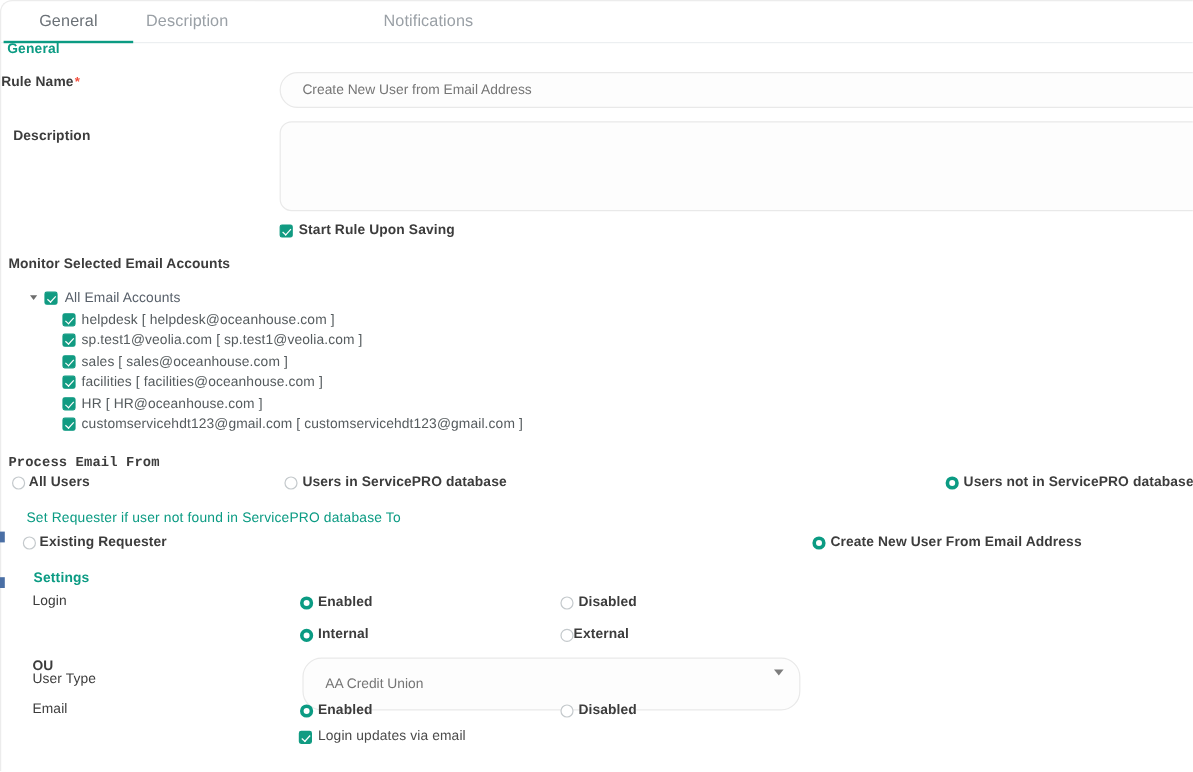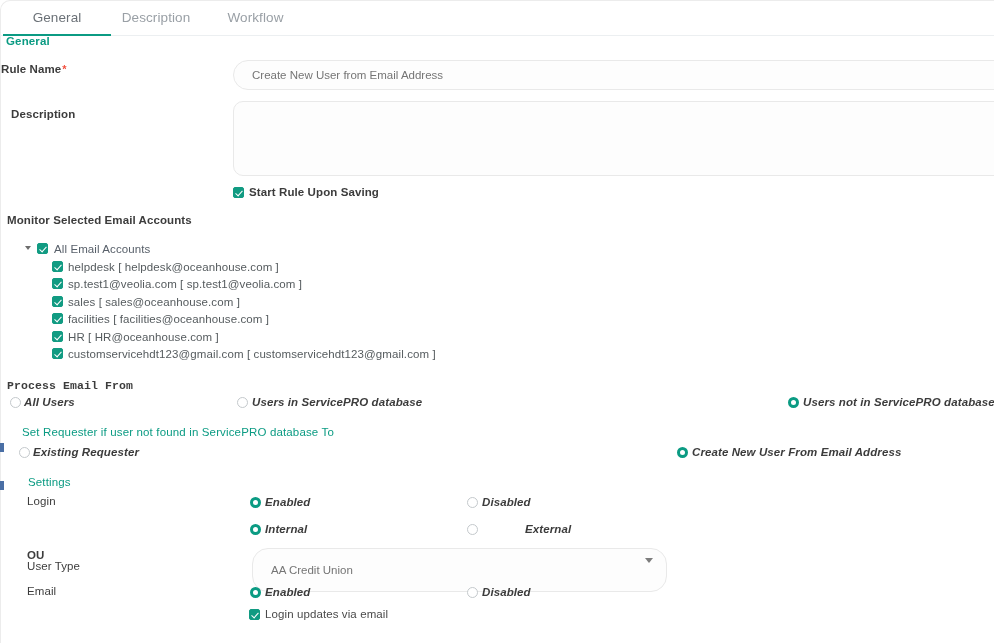--- a/index.html
+++ b/index.html
@@ -74,21 +74,21 @@
   .sec-head {
     position: absolute;
     font-size: 11.5px;
     font-weight: bold;
     color: #0b9b83;
     letter-spacing: .15px;
     white-space: nowrap;
   }
   .sec-head-general { left: 6px; top: 35px; }
   .sec-head-setreq  { left: 22px; top: 426px; font-weight: normal; font-size: 11.5px; }
-  .sec-head-settings{ left: 28px; top: 476px; font-weight: normal; font-size: 11.5px; }
+  .sec-head-settings{ left: 28px; top: 476px; font-weight: bold; font-size: 11.5px; }
 
   
   .flabel {
     position: absolute;
     font-size: 11.5px;
     font-weight: bold;
     color: #3c3c3c;
     white-space: nowrap;
     letter-spacing: .1px;
   }
@@ -204,21 +204,20 @@
   .radio.on {
     border: 3px solid #0b9b83;
   }
   .radio-label {
     position: absolute;
     font-size: 11.5px;
     color: #3c3c3c;
     font-weight: bold;
     white-space: nowrap;
     letter-spacing: .1px;
-    font-style: italic;
   }
 
   
   .tree-caret {
     position: absolute;
     left: 25px;
     top: 246px;
     width: 0;
     height: 0;
     border-left: 3.5px solid transparent;
@@ -247,21 +246,21 @@
 </style>
 </head>
 <body>
 
 <div class="page">
   <div class="card-edge"></div>
 
   <div class="tabstrip">
     <div class="tab tab-0 active">General</div>
     <div class="tab tab-1">Description</div>
-    <div class="tab tab-2">Workflow</div>
+    <div class="tab tab-3">Notifications</div>
   </div>
 
   <div class="sec-head sec-head-general">General</div>
 
   <div class="flabel lbl-rulename">
     <span>Rule Name</span><span class="req-star">*</span>
   </div>
   <input class="txtinput in-rulename" type="text" placeholder="Create New User from Email Address" style="">
 
   <div class="flabel lbl-desc">Description</div>
@@ -320,21 +319,21 @@
   <div class="flabel lbl-login">Login</div>
   <div class="radio on" style="left:250px; top:497px;"></div>
   <div class="radio-label" style="left:265px; top:496px;">Enabled</div>
   <div class="radio" style="left:467px; top:497px;"></div>
   <div class="radio-label" style="left:482px; top:496px;">Disabled</div>
 
   <div class="flabel lbl-usertype">User Type</div>
   <div class="radio on" style="left:250px; top:524px;"></div>
   <div class="radio-label" style="left:265px; top:523px;">Internal</div>
   <div class="radio" style="left:467px; top:524px;"></div>
-  <div class="radio-label" style="left:507px; top:523px;padding-left:18px;">External</div>
+  <div class="radio-label" style="left:460px; top:523px;padding-left:18px;">External</div>
 
   <div class="flabel lbl-ou">OU</div>
   <input class="txtinput in-ou" type="text" placeholder="AA Credit Union" style="">
   <div class="ou-caret"></div>
 
   <div class="flabel lbl-email">Email</div>
   <div class="radio on" style="left:250px; top:587px;"></div>
   <div class="radio-label" style="left:265px; top:586px;">Enabled</div>
   <div class="radio" style="left:467px; top:587px;"></div>
   <div class="radio-label" style="left:482px; top:586px;">Disabled</div>

